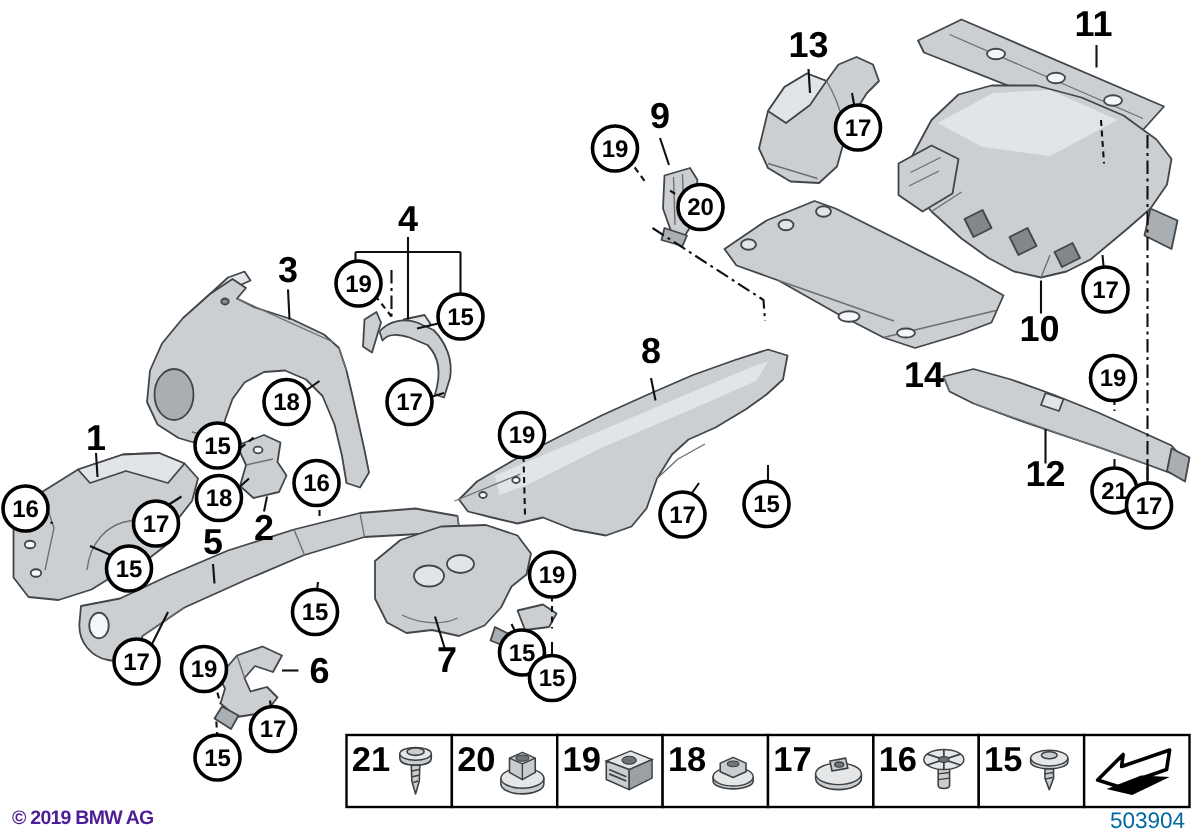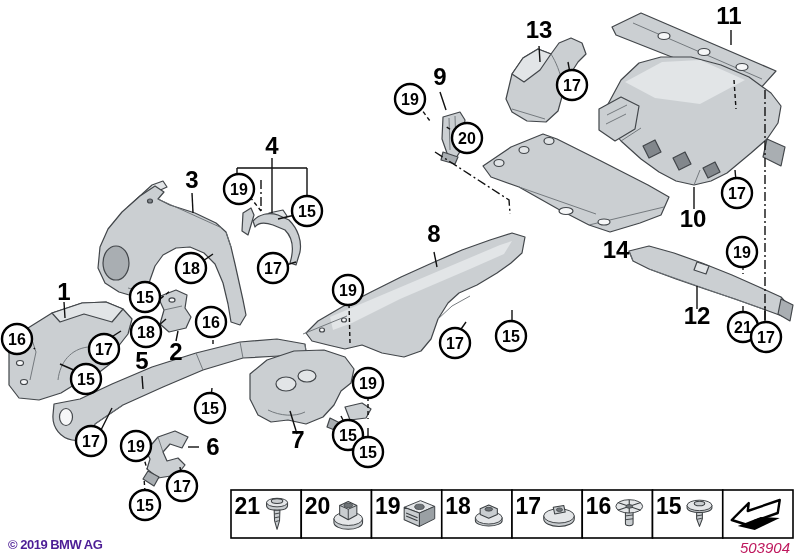--- a/index.html
+++ b/index.html
@@ -31,21 +31,21 @@
   .fast{fill:#c9cdd0;stroke:#3c4043;stroke-width:1.1;stroke-linejoin:round;}
   .fast-lt{fill:#e4e6e8;stroke:#3c4043;stroke-width:1;}
   .fast-dk{fill:#9aa0a4;stroke:#3c4043;stroke-width:1;}
   .fast-hole{fill:#6e7377;stroke:#3c4043;stroke-width:0.8;}
   
   .footer-copyright{
     position:absolute;left:8px;top:537px;font-size:13px;font-weight:700;
     color:#4c1d95;letter-spacing:-0.5px;
   }
   .footer-number{
-    position:absolute;right:10px;top:539px;font-size:15px;color:#be185d;font-style:italic;
+    position:absolute;right:10px;top:539px;font-size:15px;color:#0369a1;
   }
 </style>
 </head>
 <body>
 
 <div class="screen">
   <svg width="800" height="560" viewBox="0 0 800 560">
 
     <defs>
 

